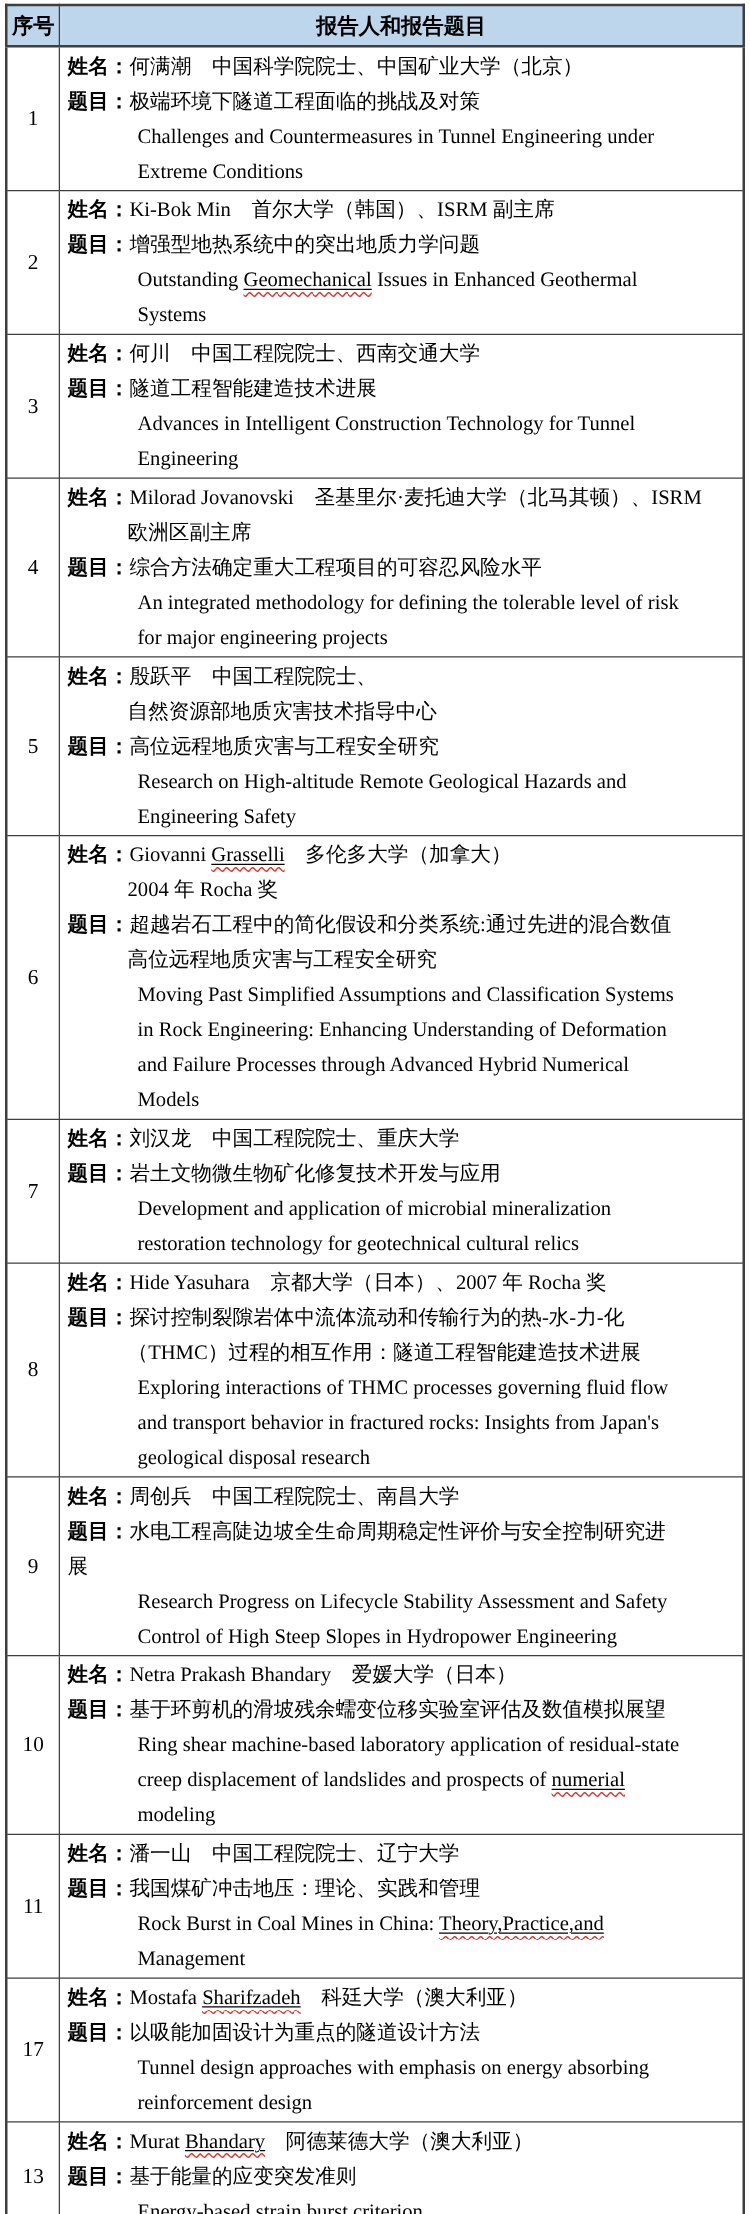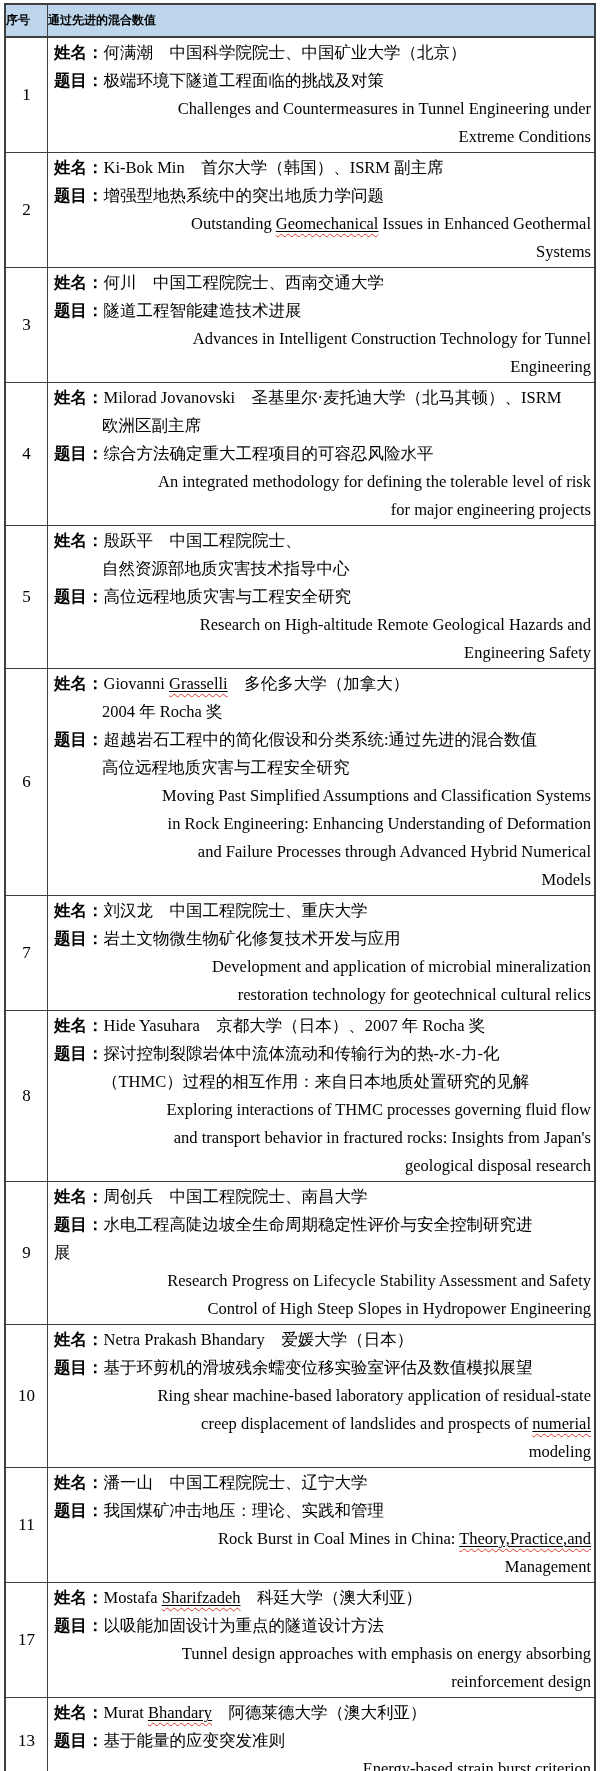--- a/index.html
+++ b/index.html
@@ -26,23 +26,23 @@
   table.report, table.report th, table.report td {
     border: 1px solid var(--border, #3f3f3f);
   }
   table.report {
     border: 2px solid var(--border, #3f3f3f);
   }
   th.no-col { width: 41px; }
   thead th {
     background: var(--header-bg, #bdd6ec);
     font-weight: bold;
-    font-size: 12px;
+    font-size: 17px;
     height: 31px;
-    text-align: left;
+    text-align: center;
     vertical-align: middle;
     border-bottom-width: 2px !important;
     padding: 0;
   }
   td.num {
     text-align: center;
     vertical-align: middle;
     font-size: 17px;
     padding: 0;
   }
@@ -50,21 +50,21 @@
     vertical-align: top;
     padding: 1px 3px 1px 6px;
   }
   .line {
     font-size: 16.5px;
     line-height: 28px;
     height: 28px;
     white-space: nowrap;
     overflow: hidden;
   }
-  .line.cont  { padding-left: 56px; text-align: right; }   
+  .line.cont  { padding-left: 56px; }   
   .line.contc { padding-left: 48px; }   
   .line.flush { padding-left: 0; }
   .lab { font-weight: bold; font-family: Liberation Serif, serif; }
   .misspelled {
     text-decoration: underline wavy var(--spell-wavy, #e0342b);
     text-decoration-thickness: 1px;
     text-underline-offset: 4px;
   }
   .misspelled .u {
     text-decoration: underline solid currentColor;
@@ -74,21 +74,21 @@
   }
 </style>
 </head>
 <body>
 
 <div class="page">
   <table class="report">
     <thead>
       <tr>
         <th class="no-col">序号</th>
-        <th class="main-col">通过先进的混合数值</th>
+        <th class="main-col">报告人和报告题目</th>
       </tr>
     </thead>
     <tbody>
   <tr>
     <td class="num">1</td>
     <td class="content">
             <div class="line name"><span class="lab">姓名：</span>何满潮　中国科学院院士、中国矿业大学（北京）</div>
             <div class="line title"><span class="lab">题目：</span>极端环境下隧道工程面临的挑战及对策</div>
             <div class="line cont">Challenges and Countermeasures in Tunnel Engineering under</div>
             <div class="line cont">Extreme Conditions</div>
@@ -159,21 +159,21 @@
             <div class="line cont">Development and application of microbial mineralization</div>
             <div class="line cont">restoration technology for geotechnical cultural relics</div>
           </td>
   </tr>
 
   <tr>
     <td class="num">8</td>
     <td class="content">
             <div class="line name"><span class="lab">姓名：</span>Hide Yasuhara　京都大学（日本）、2007 年 Rocha 奖</div>
             <div class="line title"><span class="lab">题目：</span>探讨控制裂隙岩体中流体流动和传输行为的热-水-力-化</div>
-            <div class="line contc">（THMC）过程的相互作用：来自日本地质处置研究的见解</div>
+            <div class="line contc">（THMC）过程的相互作用：隧道工程智能建造技术进展</div>
             <div class="line cont">Exploring interactions of THMC processes governing fluid flow</div>
             <div class="line cont">and transport behavior in fractured rocks: Insights from Japan's</div>
             <div class="line cont">geological disposal research</div>
           </td>
   </tr>
 
   <tr>
     <td class="num">9</td>
     <td class="content">
             <div class="line name"><span class="lab">姓名：</span>周创兵　中国工程院院士、南昌大学</div>

